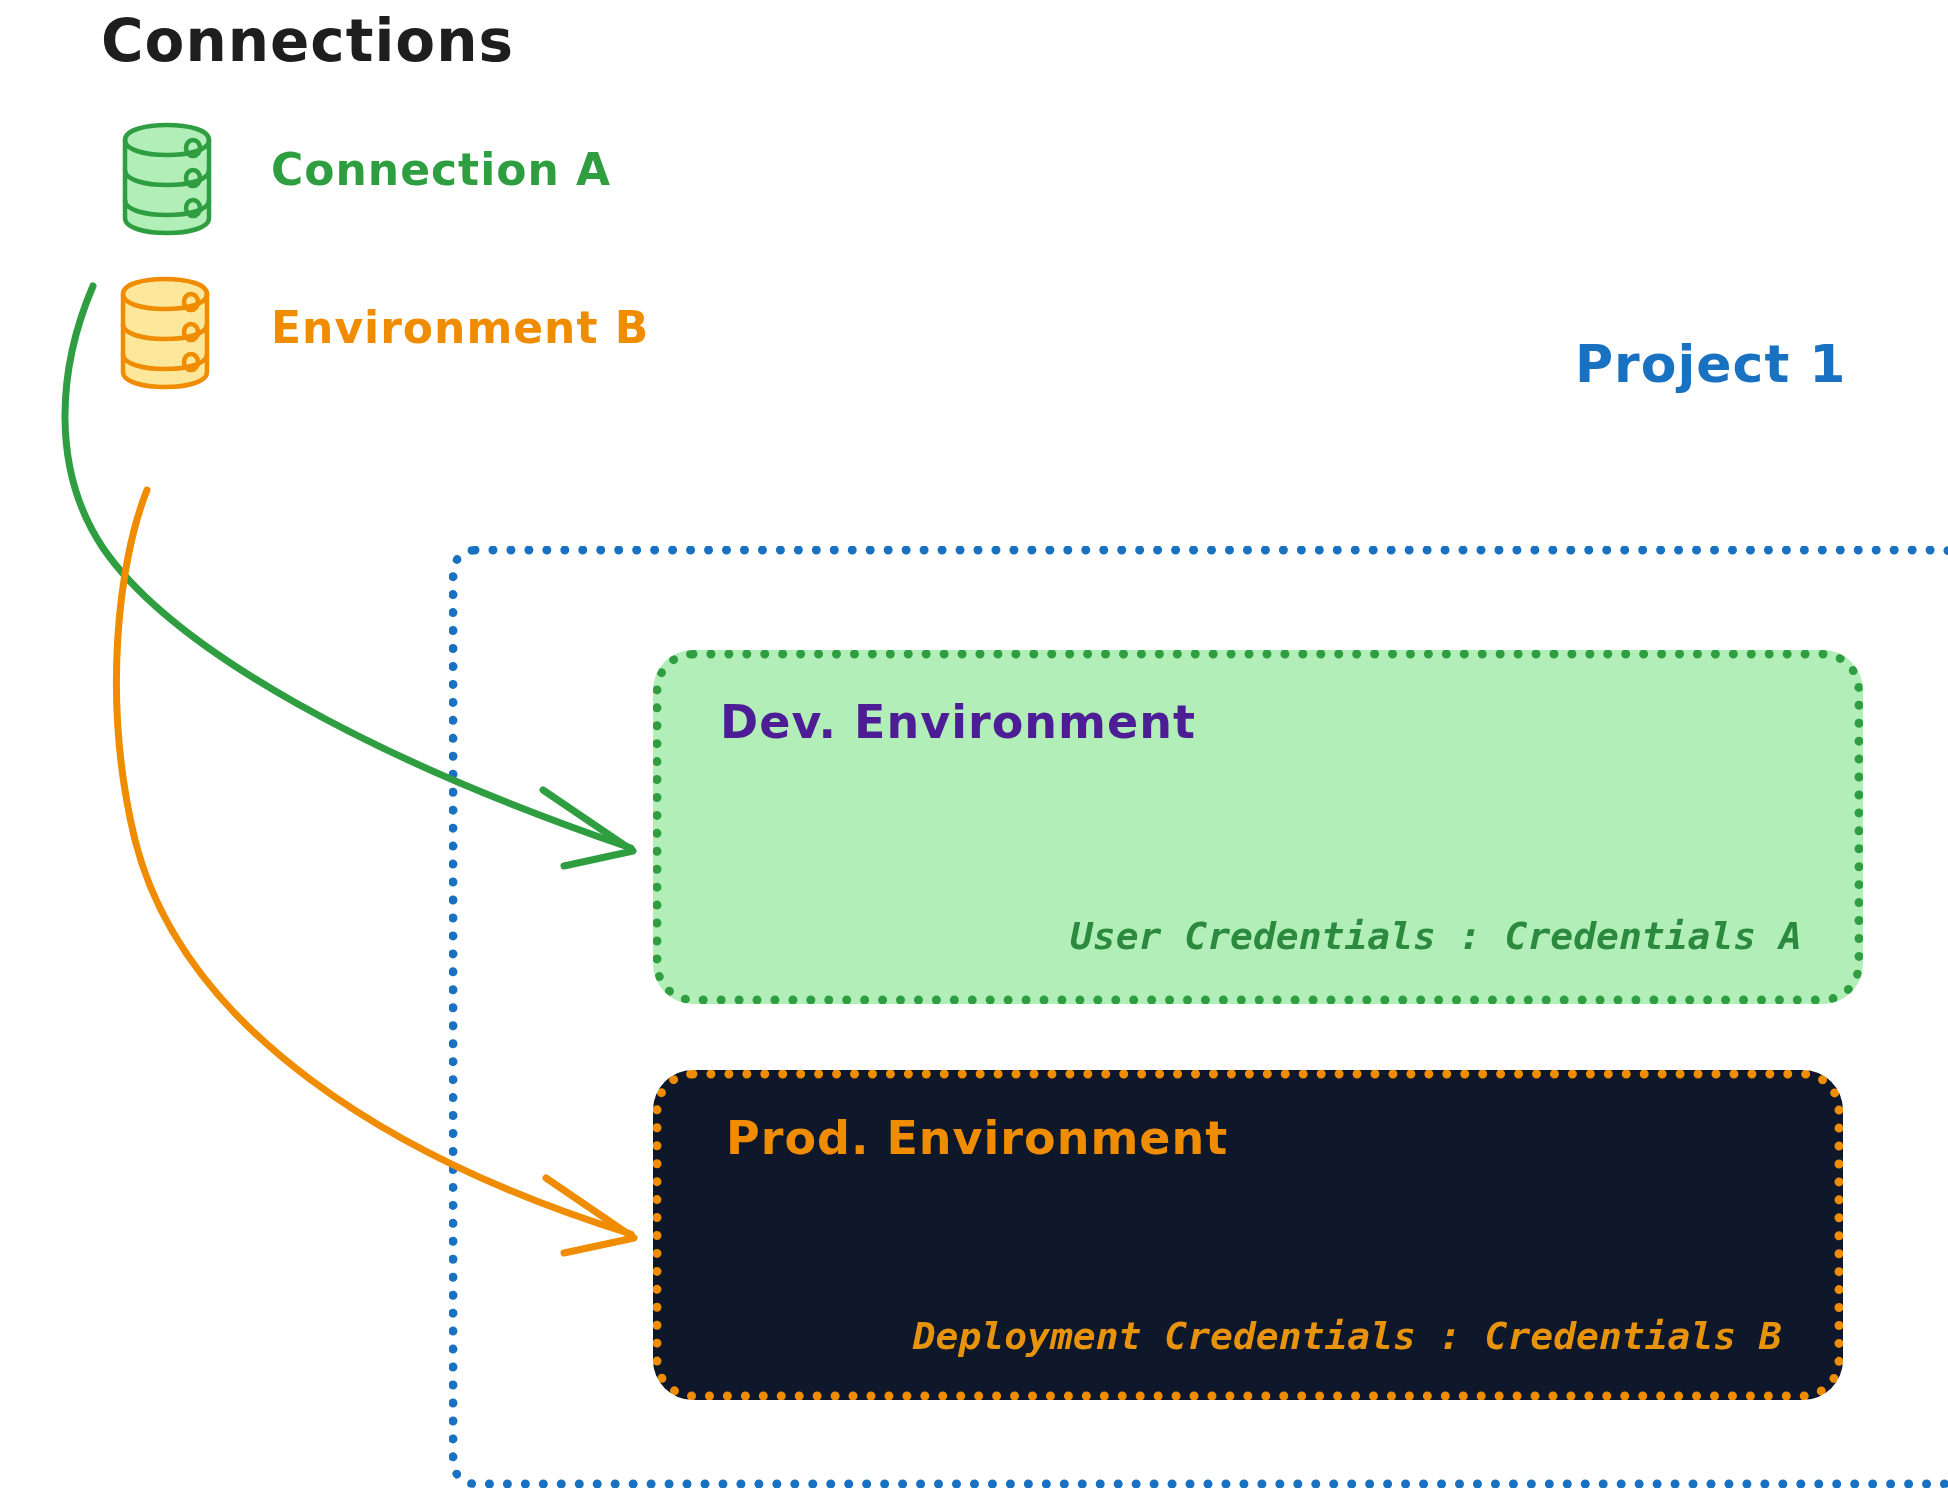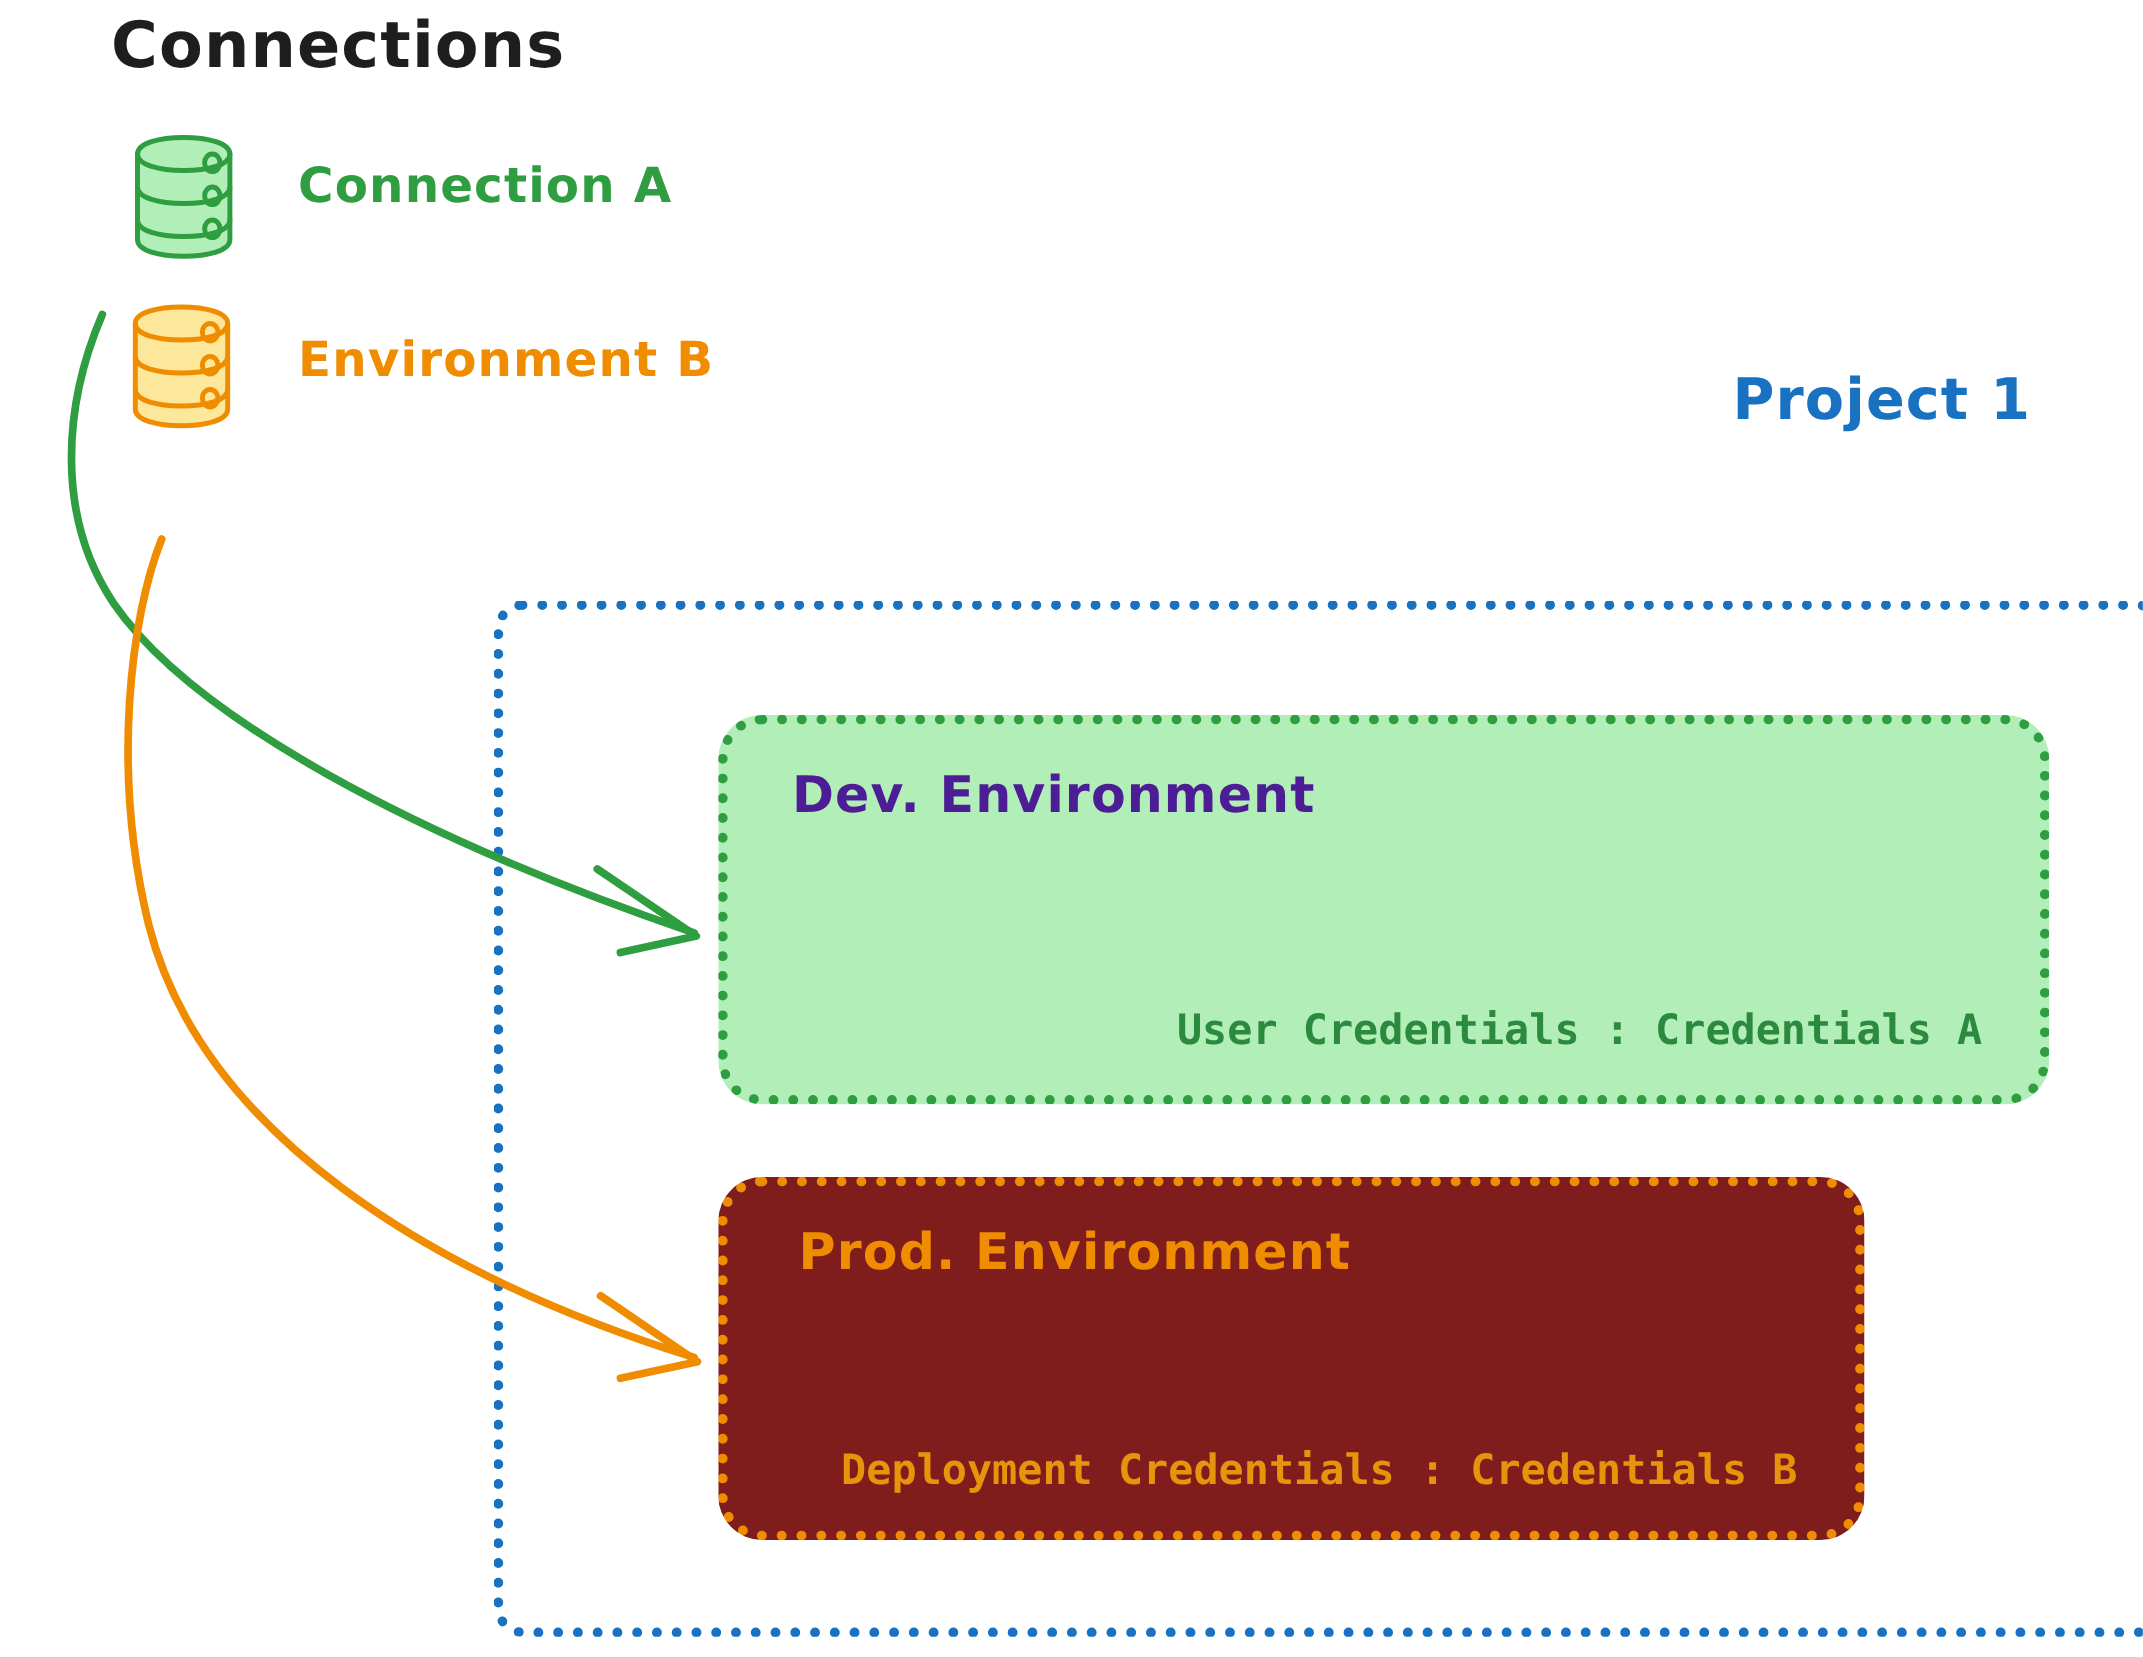--- a/index.html
+++ b/index.html
@@ -86,41 +86,42 @@
     left: 610px;
     top: 650px;
     width: 1210px;
     height: 354px;
     background: #b2efb8;
     border: 9px dotted #2f9e41;
   }
   #prod-box {
     left: 610px;
     top: 1070px;
-    width: 1042px;
+    width: 1190px;
     height: 330px;
-    background: #7f1d1d;
+    background: #0f172a;
     border: 9px dotted #f08c00;
   }
 
   .env-title {
     position: absolute;
     font-size: 46px;
     line-height: 1;
     white-space: nowrap;
   }
   #dev-title  { left: 58px; top: 40px; color: #4c1d95; }
   #prod-title { left: 64px; top: 36px; color: #f08c00; }
 
   .cred-line {
     position: absolute;
     font-size: 38px;
     line-height: 1;
     white-space: nowrap;
     letter-spacing: 0px;
+    font-style: italic;
   }
   #dev-cred  { right: 52px; bottom: 40px; color: #2b8a3e; }
   #prod-cred { right: 52px; bottom: 36px; color: #e8930c; }
 
   
   #arrows {
     position: absolute;
     left: 0;
     top: 0;
     width: 1948px;

